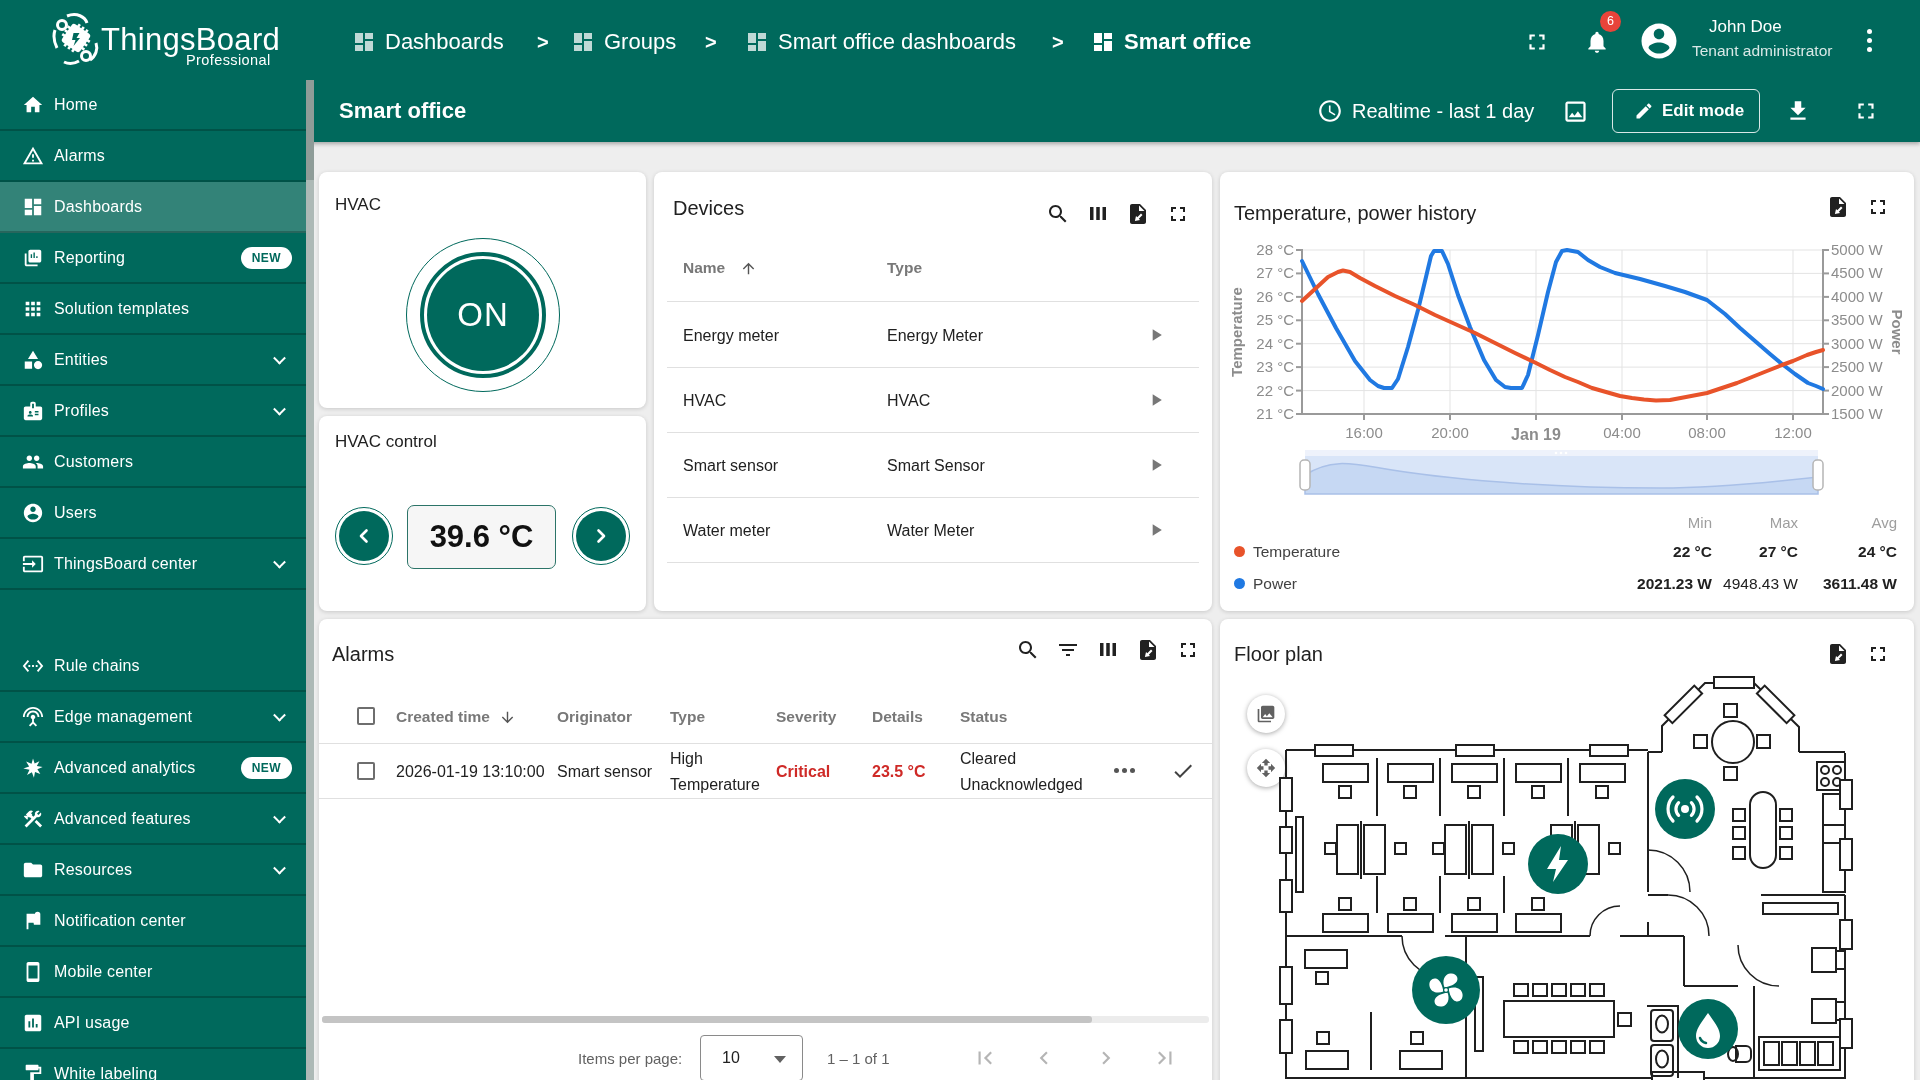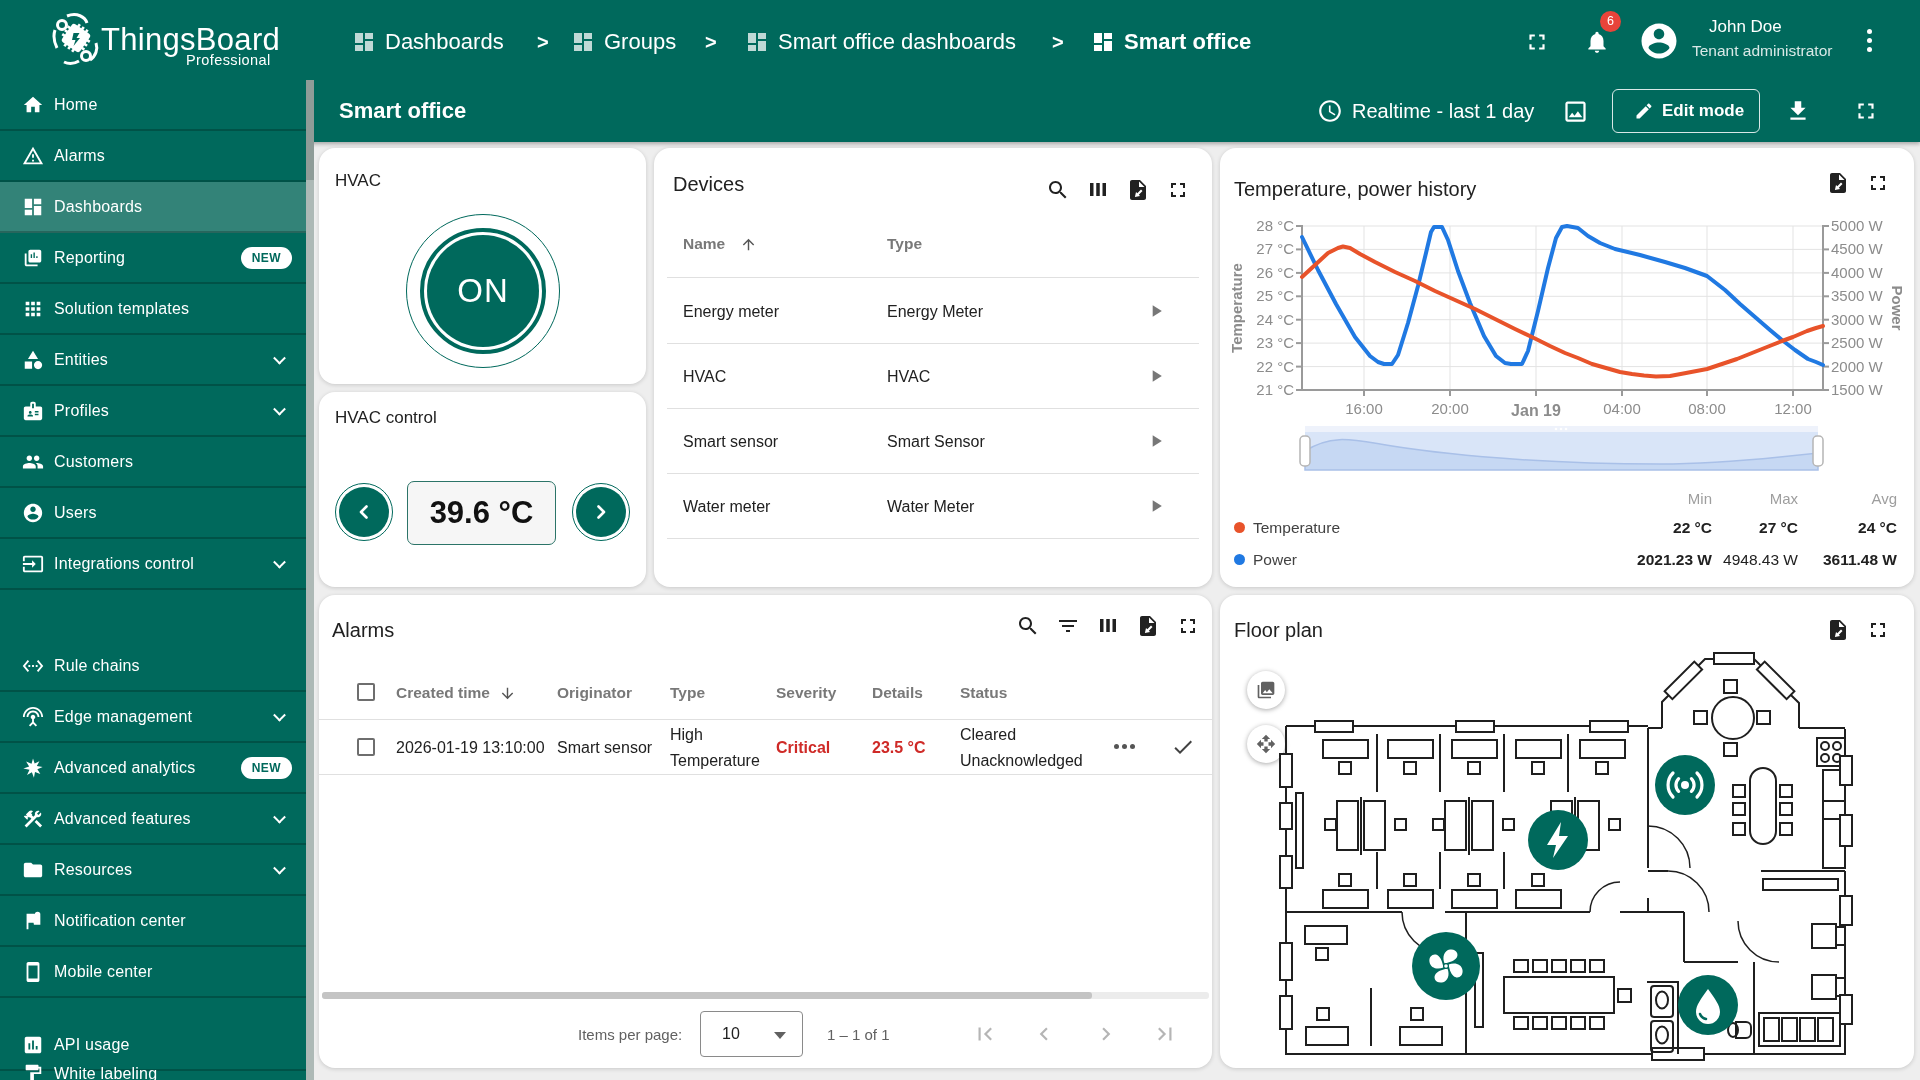--- a/index.html
+++ b/index.html
@@ -8,21 +8,21 @@
 #hdr { position:absolute; left:0; top:0; width:1920px; height:142px; background:#00695c; box-shadow:0 2px 4px rgba(0,0,0,.3); }
 #side { position:absolute; left:0; top:80px; width:306px; height:1000px; background:#00695c; color:#fff; }
 #sbar { position:absolute; left:306px; top:80px; width:8px; height:1000px; background:#adb9b6; }
 #sbthumb { position:absolute; left:306px; top:80px; width:8px; height:100px; background:#8e9c98; }
 .nav { position:absolute; left:0; width:306px; height:51px; display:flex; align-items:center; border-bottom:2px solid rgba(0,0,0,.22); }
 .nav .nico { position:absolute; left:22px; top:50%; transform:translateY(-50%); width:22px; height:22px; }
 .nav .nlab { position:absolute; left:54px; top:50%; transform:translateY(-50%); font-size:16px; font-weight:500; color:#fff; letter-spacing:.2px; white-space:nowrap; }
 .nav.sel { background:#338378; }
 .chev { position:absolute; right:22px; top:50%; width:9px; height:9px; border-right:2px solid #fff; border-bottom:2px solid #fff; transform:translateY(-70%) rotate(45deg); }
 .newpill { position:absolute; right:14px; top:50%; transform:translateY(-50%); background:#fff; color:#00695c; font-size:12px; font-weight:700; padding:4px 11px; border-radius:13px; letter-spacing:.4px; }
-.card { position:absolute; background:#fff; border-radius:16px; box-shadow:0 1px 4px rgba(0,0,0,.16); }
+.card { position:absolute; background:#fff; border-radius:8px; box-shadow:0 1px 4px rgba(0,0,0,.16);margin-top:24px; }
 .wtitle { position:absolute; font-size:18px; color:#212121; white-space:nowrap; }
 .bc { position:absolute; top:0; height:84px; display:flex; align-items:center; color:#fff; font-size:22px; white-space:nowrap; }
 .bcico { margin-right:9px; width:24px; height:24px; opacity:.75; }
 .gridln { stroke:#e3e3e3; stroke-width:1; }
 .axln { stroke:#9a9a9a; stroke-width:2; }
 .axlab { font-size:15px; fill:#8c8c8c; }
 .tico { position:absolute; width:24px; height:24px; }
 </style>
 </head>
 <body>
@@ -174,21 +174,21 @@
   <div class="nav" style="top:408px;">
       <svg class="nico" viewBox="0 0 24 24" fill="#fff">
         <path d="M12 2C6.48 2 2 6.48 2 12s4.48 10 10 10 10-4.48 10-10S17.52 2 12 2zm0 3c1.66 0 3 1.34 3 3s-1.34 3-3 3-3-1.34-3-3 1.34-3 3-3zm0 14.2c-2.5 0-4.71-1.28-6-3.22.03-1.99 4-3.08 6-3.08 1.99 0 5.97 1.09 6 3.08-1.29 1.94-3.5 3.22-6 3.22z"></path>
       </svg>
       <span class="nlab">Users</span>
     </div>
   <div class="nav" style="top:459px;">
       <svg class="nico" viewBox="0 0 24 24" fill="#fff">
         <path d="M21 3.01H3c-1.1 0-2 .9-2 2V9h2V4.99h18v14.03H3V15H1v4.01c0 1.1.9 1.98 2 1.98h18c1.1 0 2-.88 2-1.98v-14c0-1.11-.9-2-2-2zM11 16l4-4-4-4v3H1v2h10v3z"></path>
       </svg>
-      <span class="nlab">Integrations control</span>
+      <span class="nlab">ThingsBoard center</span>
       <span class="chev"></span>
     </div>
   <div class="nav" style="top:561px;">
       <svg class="nico" viewBox="0 0 24 24" fill="#fff">
         <path d="M7.77 6.76L6.23 5.48.82 12l5.41 6.52 1.54-1.28L3.42 12l4.35-5.24zM7 13h2v-2H7v2zm10-2h-2v2h2v-2zm-6 2h2v-2h-2v2zm6.77-7.52l-1.54 1.28L20.58 12l-4.35 5.24 1.54 1.28L23.18 12l-5.41-6.52z"></path>
       </svg>
       <span class="nlab">Rule chains</span>
     </div>
   <div class="nav" style="top:612px;">
       <svg class="nico" viewBox="0 0 24 24" fill="#fff">
@@ -224,21 +224,21 @@
         <circle cx="17" cy="5" r="3"></circle>
       </svg>
       <span class="nlab">Notification center</span>
     </div>
   <div class="nav" style="top:867px;">
       <svg class="nico" viewBox="0 0 24 24" fill="#fff">
         <path d="M17 1.01L7 1c-1.1 0-2 .9-2 2v18c0 1.1.9 2 2 2h10c1.1 0 2-.9 2-2V3c0-1.1-.9-1.99-2-1.99zM17 19H7V5h10v14z"></path>
       </svg>
       <span class="nlab">Mobile center</span>
     </div>
-  <div class="nav" style="top:940px;">
+  <div class="nav" style="top:918px;">
       <svg class="nico" viewBox="0 0 24 24" fill="#fff">
         <path d="M19 3H5c-1.1 0-2 .9-2 2v14c0 1.1.9 2 2 2h14c1.1 0 2-.9 2-2V5c0-1.1-.9-2-2-2zM9 17H7v-7h2v7zm4 0h-2V7h2v10zm4 0h-2v-4h2v4z"></path>
       </svg>
       <span class="nlab">API usage</span>
     </div>
   <div class="nav" style="top:969px;">
       <svg class="nico" viewBox="0 0 24 24" fill="#fff">
         <path d="M18 4V3c0-.55-.45-1-1-1H5c-.55 0-1 .45-1 1v4c0 .55.45 1 1 1h12c.55 0 1-.45 1-1V6h1v4H9v11c0 .55.45 1 1 1h2c.55 0 1-.45 1-1v-9h8V4h-3z"></path>
       </svg>
       <span class="nlab">White labeling</span>

